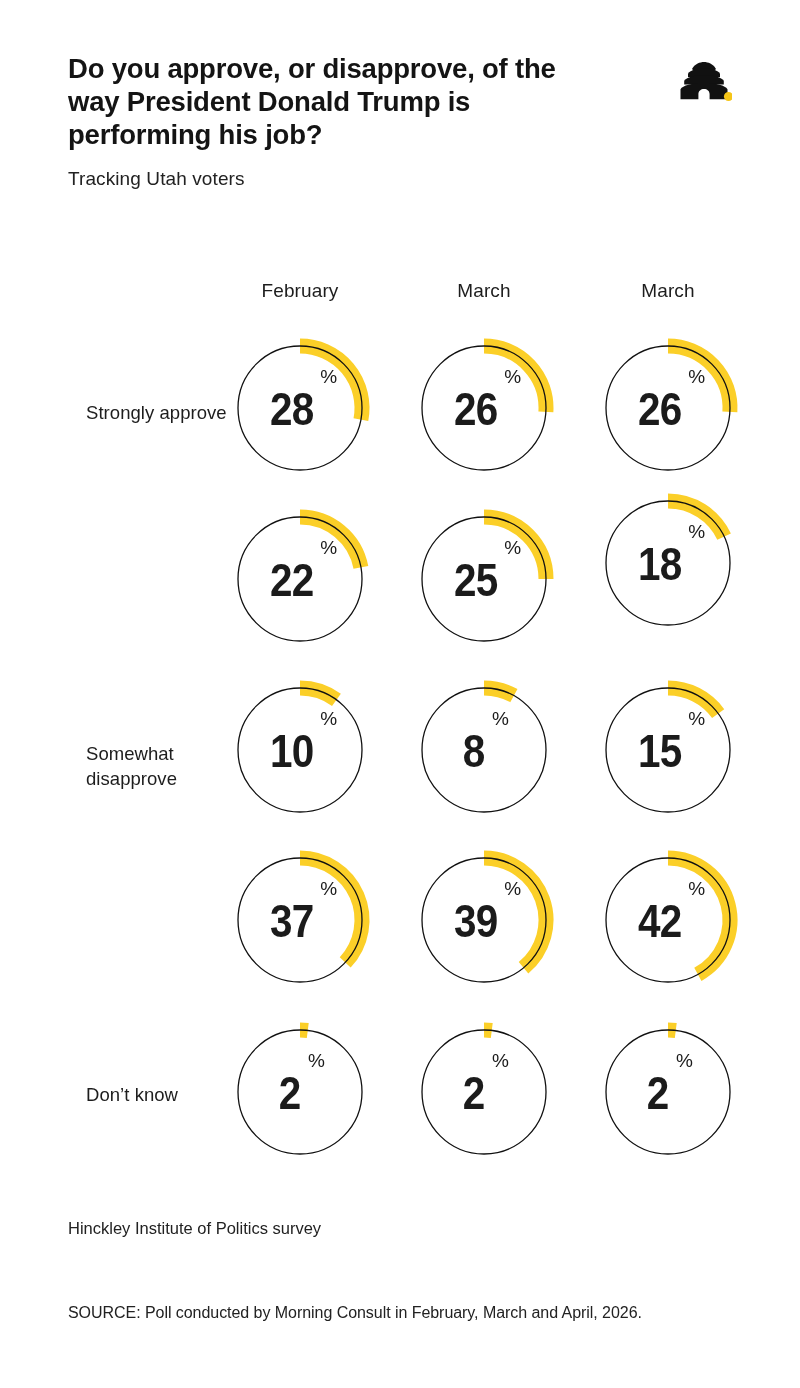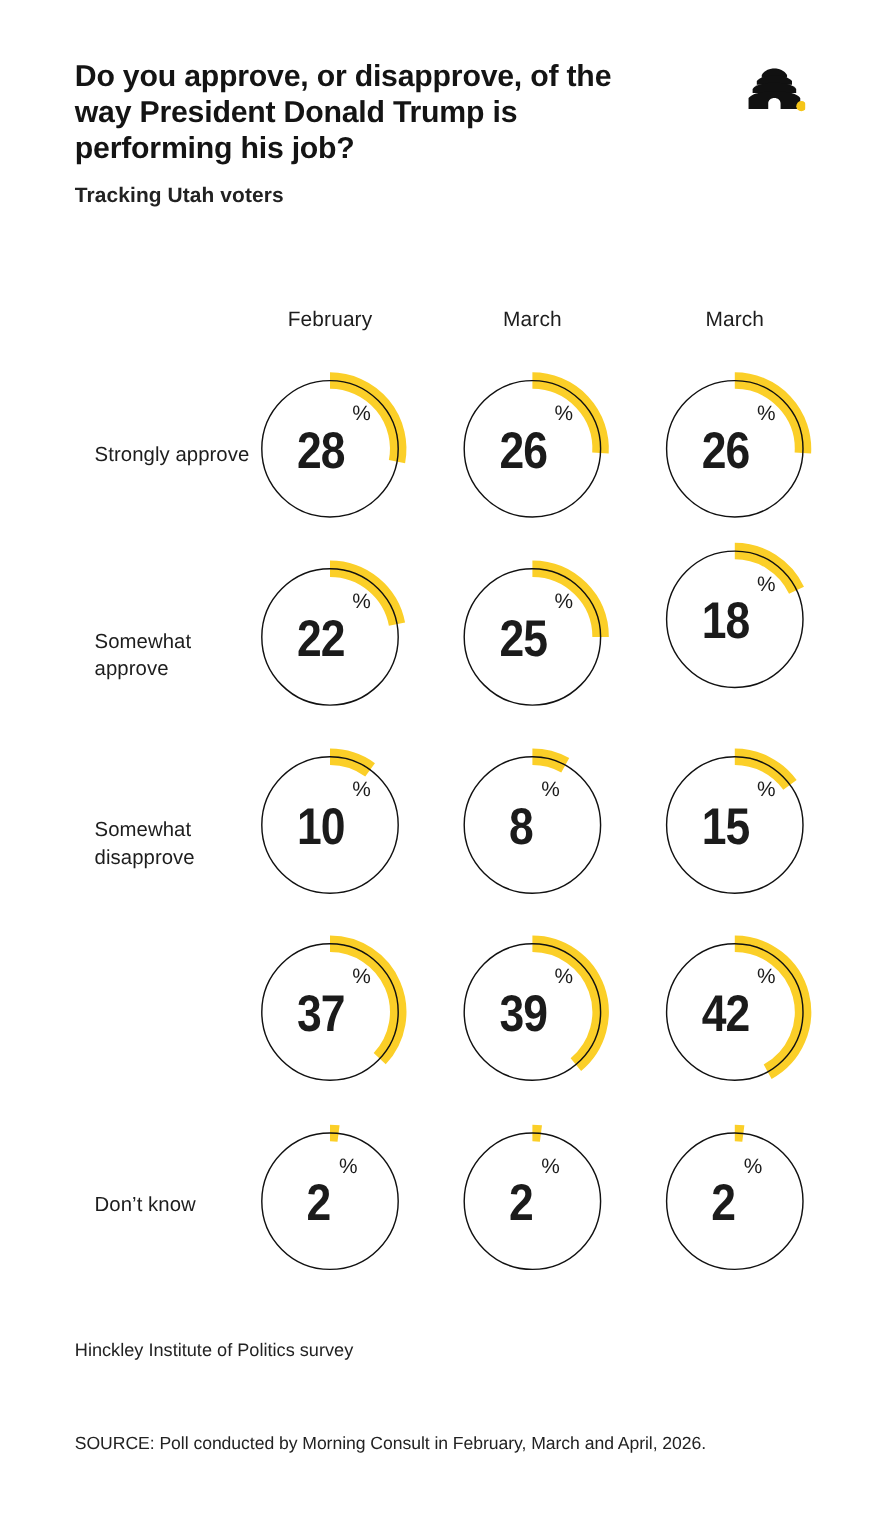--- a/index.html
+++ b/index.html
@@ -30,21 +30,21 @@
     font-size: 27.5px;
     line-height: 33px;
     letter-spacing: -0.2px;
     color: #141414;
     margin: 0;
     width: 520px;
   }
   .subtitle {
     font-family: "Liberation Sans", sans-serif;
     font-size: 19px;
-    font-weight: 700;
+    font-weight: 400;
     color: #222222;
     margin: 0;
     padding-top: 17px;
     letter-spacing: 0.1px;
   }
 
   
   .logo {
     position: absolute;
     left: 676px;
@@ -177,21 +177,20 @@
 
 <div class="col-headers">
   <div class="col-header" style="left:300px">February</div>
   <div class="col-header" style="left:484px">March</div>
   <div class="col-header" style="left:668px">March</div>
 </div>
 
 <div class="chart-grid">
 
   <div class="row-label" style="top:400px">Strongly approve</div>
-  <div class="row-label" style="top:570px">Somewhat approve</div>
   <div class="row-label" style="top:741px">Somewhat disapprove</div>
   <div class="row-label" style="top:1082px">Don’t know</div>
 
   <div id="gauge-host">
       <div class="gauge" style="left: 300px; top: 408px;">
         <svg viewBox="0 0 150 150">
           <path d="M 75 13 A 62 62 0 0 1 135.9018095451787 86.61764150431495" fill="none" stroke="#FBCF28" stroke-width="15" stroke-linecap="butt"></path>
           <circle cx="75" cy="75" r="62" fill="none" stroke="#111111" stroke-width="1.3"></circle>
         </svg>
         <div class="gauge-value">

